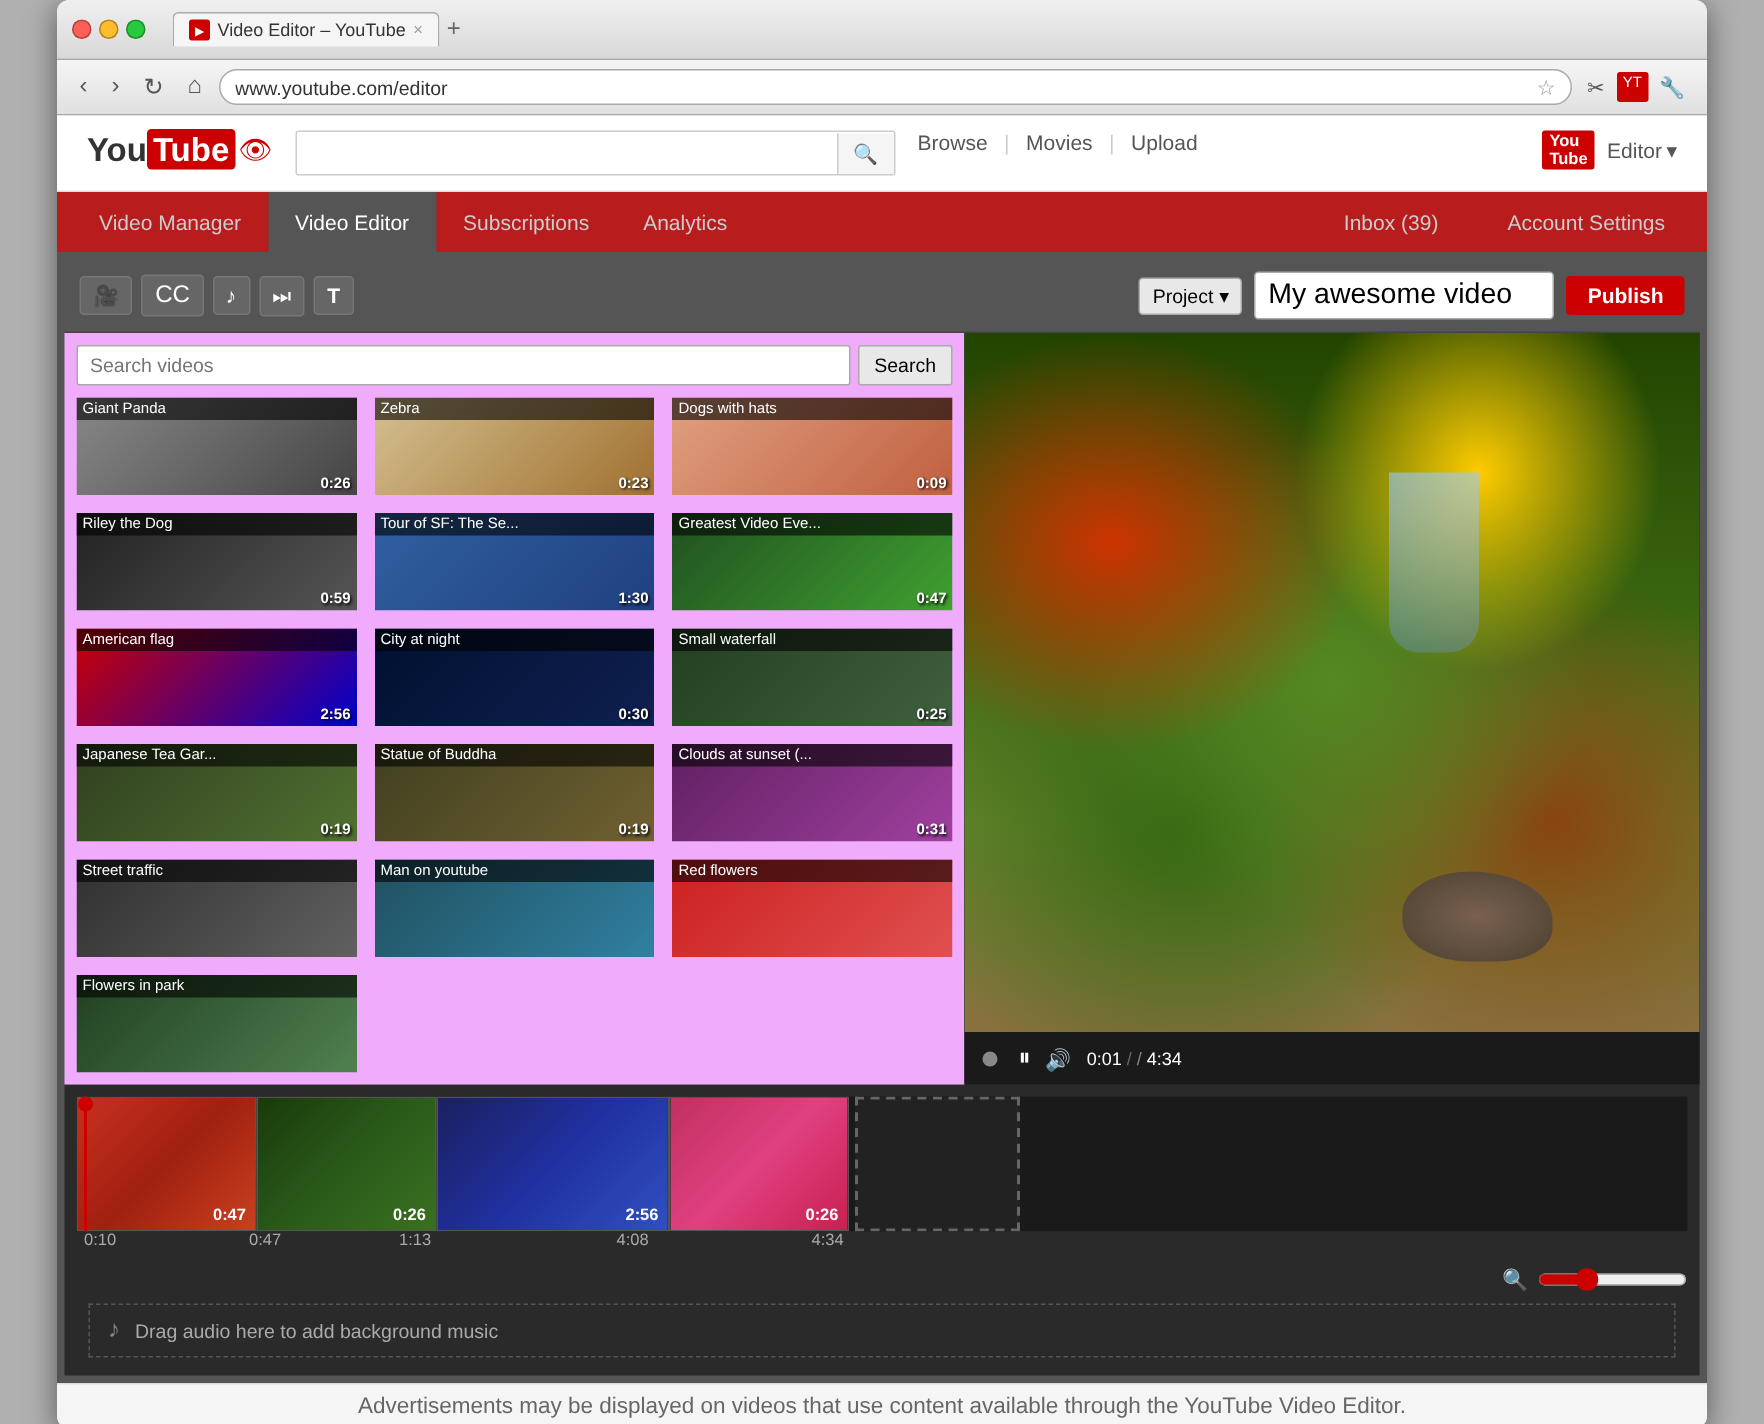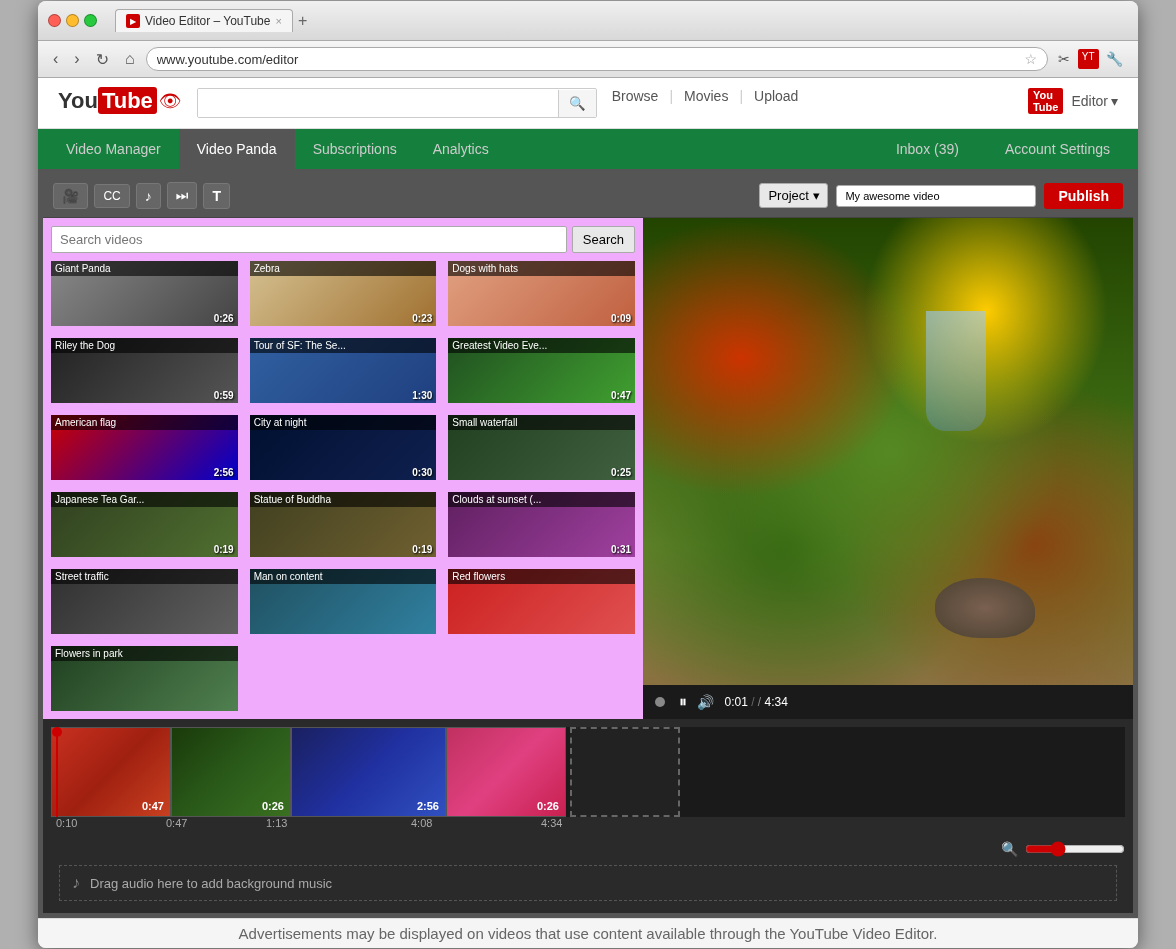--- a/index.html
+++ b/index.html
@@ -91,21 +91,21 @@
     .search-input { flex: 1; border: none; outline: none; padding: 6px 10px; font-size: 14px; }
     .search-btn { background: #f5f5f5; border: none; border-left: 1px solid #ccc; padding: 6px 10px; cursor: pointer; color: #666; }
     .yt-nav-links { display: flex; align-items: center; gap: 11px; color: #555; font-size: 14px; }
     .yt-nav-links a { color: #555; text-decoration: none; }
     .yt-nav-links .sep { color: #ccc; }
     .yt-right { display: flex; align-items: center; gap: 8px; margin-left: auto; }
     .editor-btn { background: none; border: none; color: #555; font-size: 14px; cursor: pointer; display: flex; align-items: center; gap: 3px; }
 
     
     .main-nav {
-      background: #15803d;
+      background: #b91c1c;
       display: flex;
       align-items: center;
       padding: 0 10px;
     }
     .main-nav-item {
       padding: 12px 18px;
       color: #ccc;
       font-size: 14px;
       cursor: pointer;
       text-decoration: none;
@@ -140,21 +140,21 @@
       border-radius: 3px;
       padding: 4px 8px;
       font-size: 13px;
       cursor: pointer;
       display: flex; align-items: center; gap: 4px;
     }
     .project-name-input {
       border: 1px solid #aaa;
       border-radius: 3px;
       padding: 4px 8px;
-      font-size: 11px;
+      font-size: 19px;
       width: 200px;
     }
     .publish-btn {
       background: #cc0000;
       color: white;
       border: none;
       border-radius: 3px;
       padding: 5px 14px;
       font-size: 14px;
       font-weight: bold;
@@ -437,34 +437,34 @@
       <span style="background:#cc0000; color:white; font-size:11px; padding:1px 5px; border-radius:2px; font-weight:bold;">You<br>Tube</span>
       <button class="editor-btn">
         <span>Editor</span>
         <span>▾</span>
       </button>
     </div>
   </div>
 
   <div class="main-nav">
     <a class="main-nav-item">Video Manager</a>
-    <a class="main-nav-item active">Video Panda</a>
+    <a class="main-nav-item active">Video Editor</a>
     <a class="main-nav-item">Subscriptions</a>
     <a class="main-nav-item">Analytics</a>
     <div class="main-nav-right">
       <a class="main-nav-item">Inbox (39)</a>
       <a class="main-nav-item">Account Settings</a>
     </div>
   </div>
 
   <div style="background:#555; padding: 5px;">
 
     <div class="editor-toolbar">
       <button class="tool-btn">🎥</button>
-      <button class="tool-btn" style="font-size:12px;">CC</button>
+      <button class="tool-btn" style="font-size:16px;">CC</button>
       <button class="tool-btn">♪</button>
       <button class="tool-btn">⏭</button>
       <button class="tool-btn" style="font-weight:bold;">T</button>
       <div class="spacer"></div>
       <div class="project-controls">
         <div class="project-dropdown">
           <span>Project</span>
           <span>▾</span>
         </div>
         <input class="project-name-input" type="text" value="My awesome video" style="">
@@ -543,21 +543,21 @@
             <div class="video-title">Clouds at sunset (...</div>
             <div class="video-duration">0:31</div>
           </div>
 
           <div class="video-thumb">
             <div class="video-thumb-bg thumb-traffic"></div>
             <div class="video-title">Street traffic</div>
           </div>
           <div class="video-thumb">
             <div class="video-thumb-bg thumb-rowboat"></div>
-            <div class="video-title">Man on content</div>
+            <div class="video-title">Man on youtube</div>
           </div>
           <div class="video-thumb">
             <div class="video-thumb-bg thumb-flowers"></div>
             <div class="video-title">Red flowers</div>
           </div>
           <div class="video-thumb">
             <div class="video-thumb-bg thumb-park"></div>
             <div class="video-title">Flowers in park</div>
           </div>
         </div>

